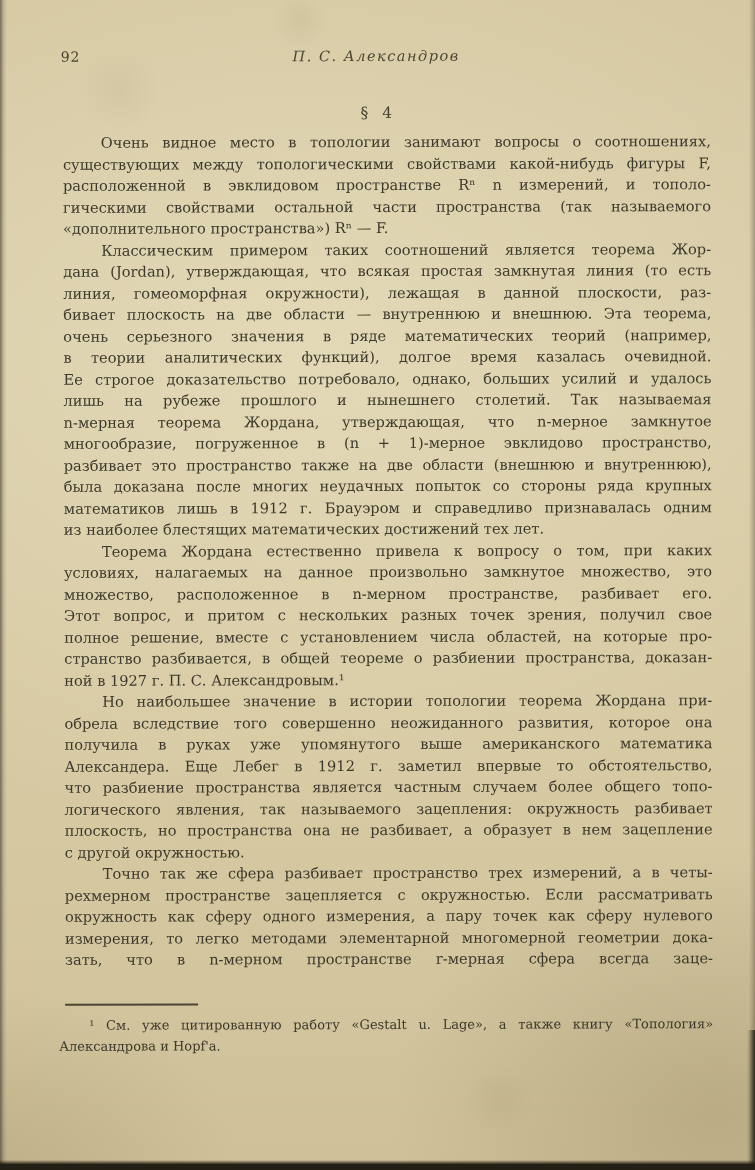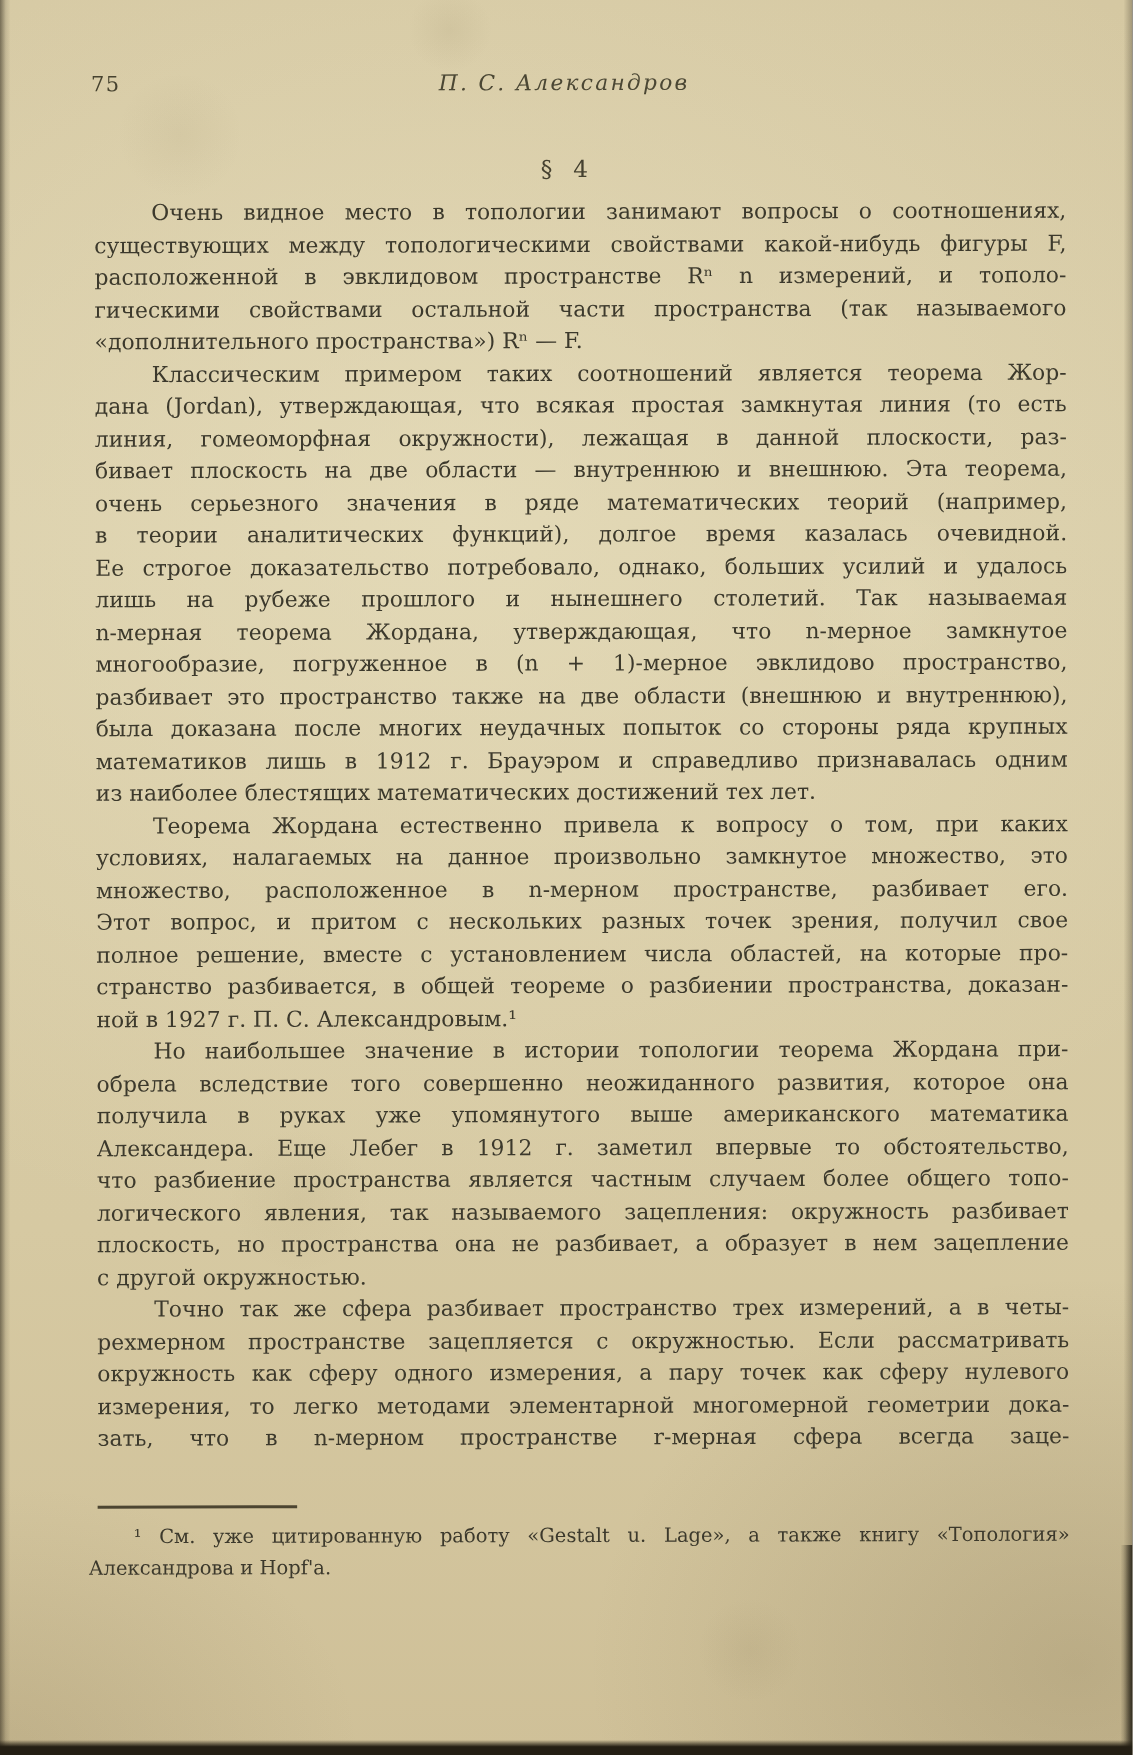--- a/index.html
+++ b/index.html
@@ -121,21 +121,21 @@
   .footnote .tline.indent { text-indent: 30px; }
 </style>
 </head>
 <body>
 
 <div class="page">
   <div class="texture"></div>
 
   <div class="content">
     <div class="pagehead">
-      <span class="pagenum">75</span>
+      <span class="pagenum">92</span>
       <span class="runhead">П. С. Александров</span>
     </div>
 
     <div class="secthead">§ 4</div>
 
     <div class="bodytext">
         <div class="para">
           <div class="tline indent">Очень видное место в топологии занимают вопросы о соотношениях,</div>
           <div class="tline">существующих между топологическими свойствами какой-нибудь фигуры F,</div>
           <div class="tline">расположенной в эвклидовом пространстве Rⁿ n измерений, и тополо-</div>

